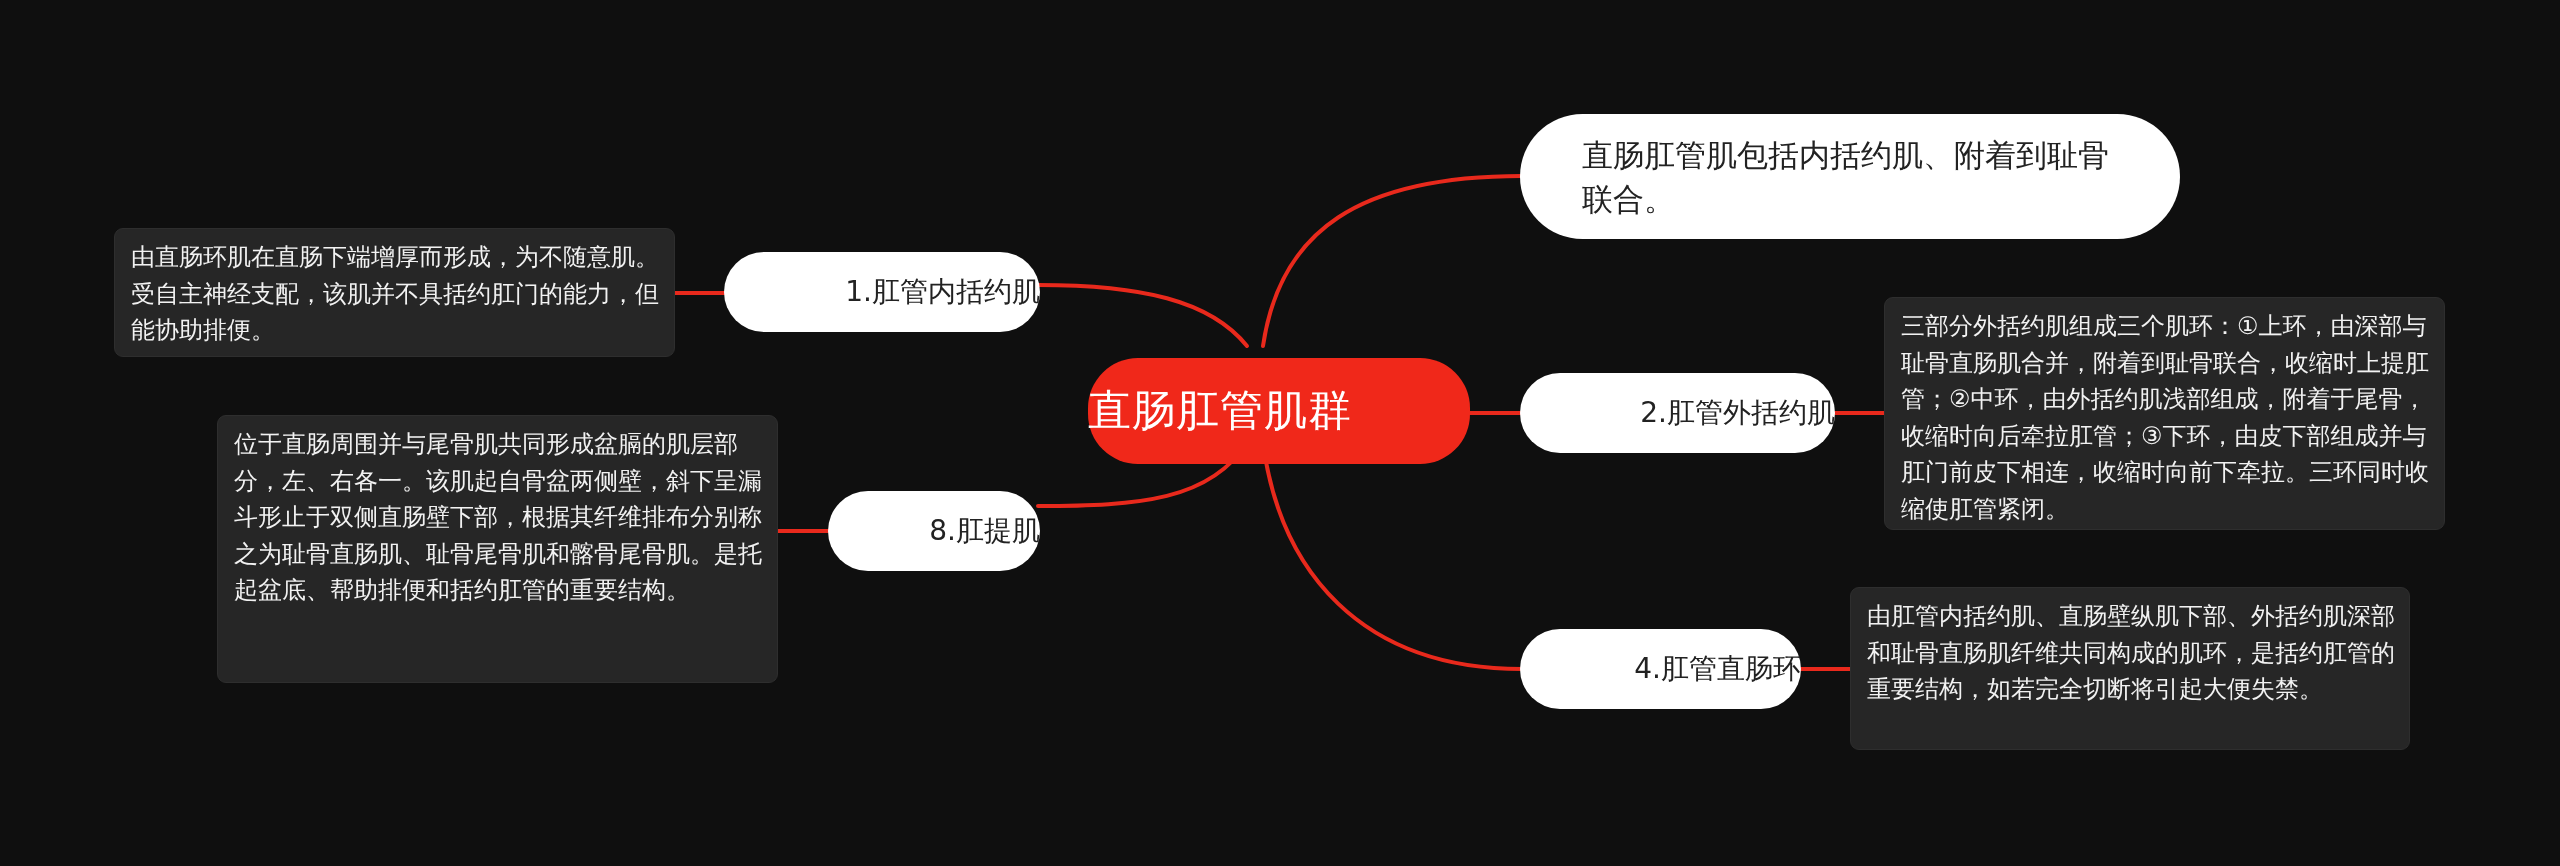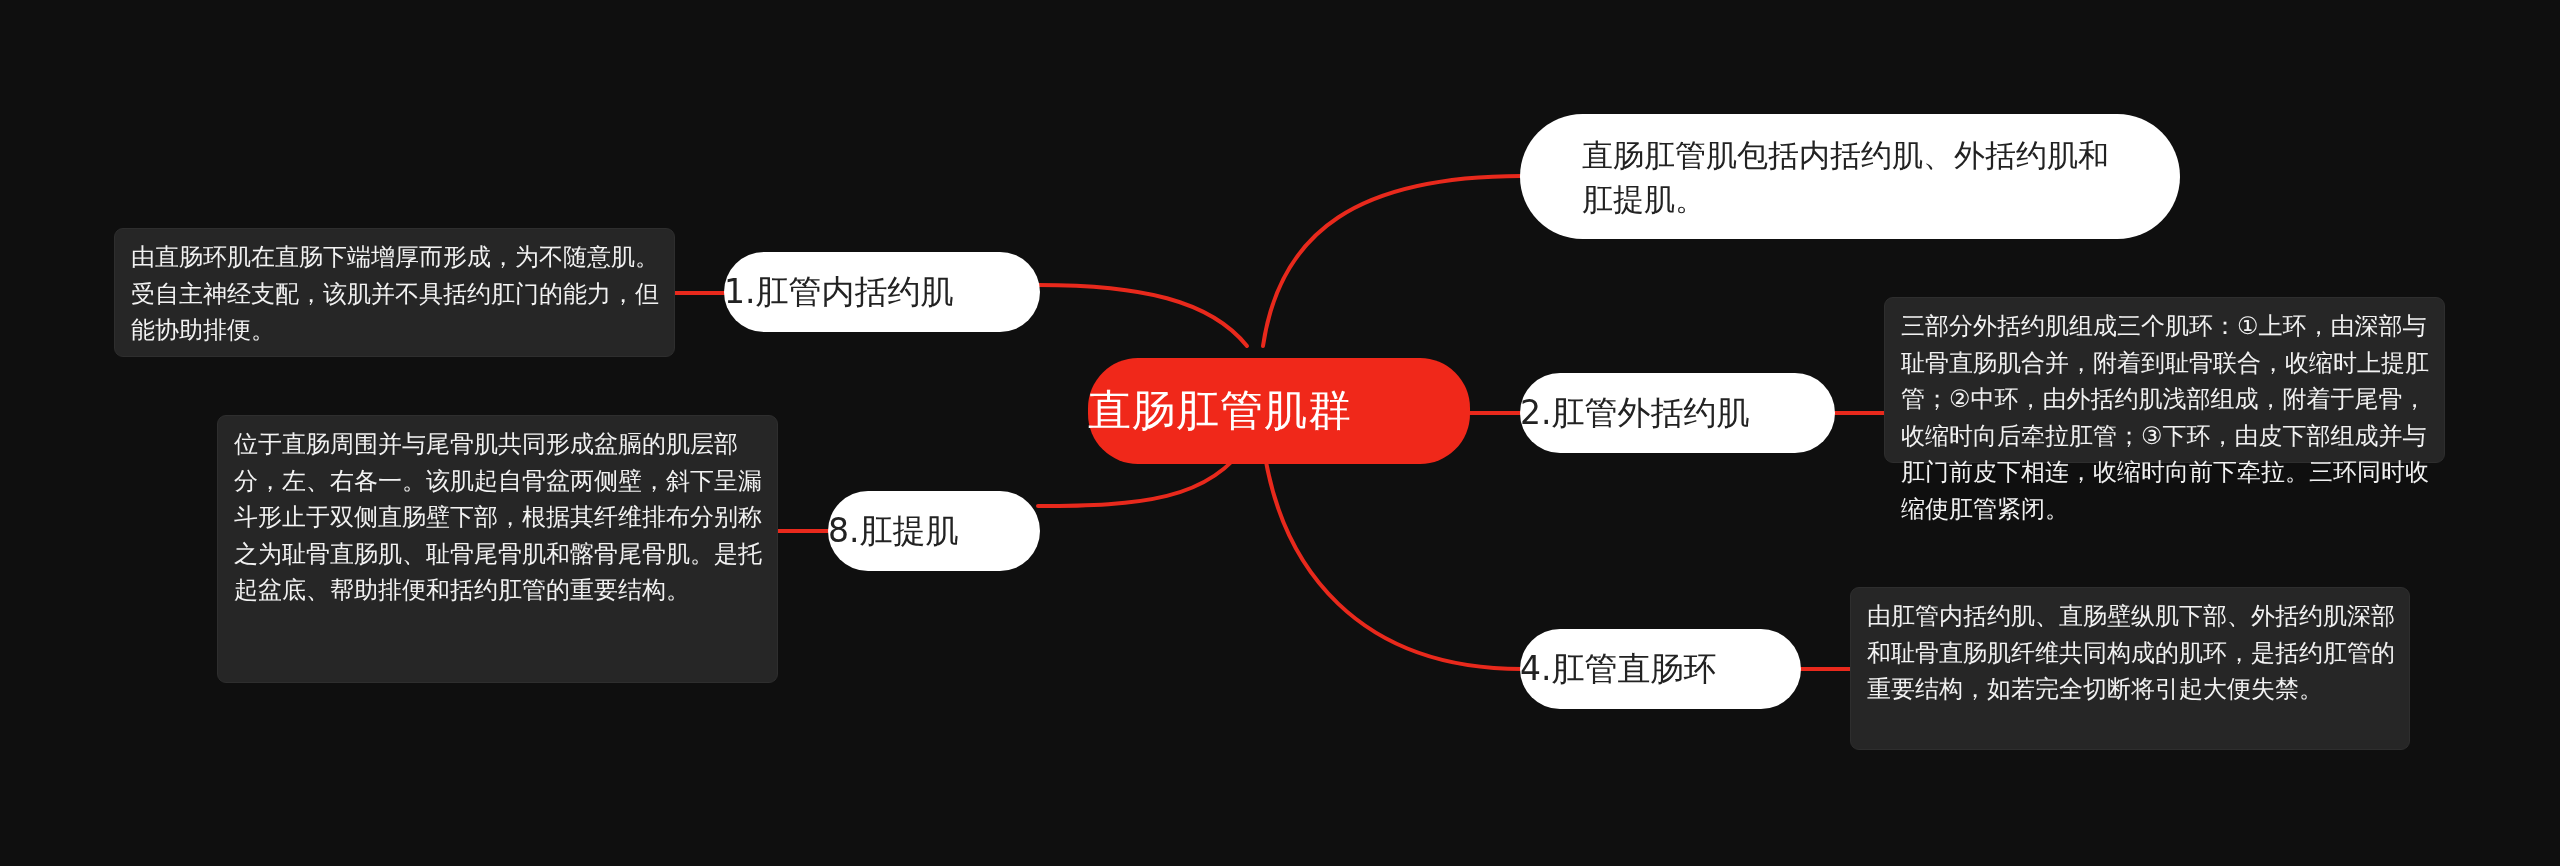--- a/index.html
+++ b/index.html
@@ -30,22 +30,22 @@
       color: #ffffff;
       border-radius: 50px;
       justify-content: flex-start;
       font-size: 43px;
       letter-spacing: 1px;
     }
     .topic {
       background: #ffffff;
       color: #222222;
       border-radius: 40px;
-      justify-content: flex-start;
-      font-size: 33px;
+      justify-content: flex-end;
+      font-size: 28px;
       white-space: nowrap;
     }
     .topic.wide {
       border-radius: 64px;
       justify-content: flex-start;
       padding: 0 60px 0 62px;
       font-size: 31px;
       line-height: 44px;
       white-space: normal;
     }
@@ -86,41 +86,41 @@
 
     <path d="M1800 669 L 1850 669"></path>
   </g>
 </svg>
 
 <div class="node root" style="left:1088px; top:358px; width:382px; height:106px;">
   <span>直肠肛管肌群</span>
 </div>
 
 <div class="node topic wide" style="left:1520px; top:114px; width:660px; height:125px;">
-  <span>直肠肛管肌包括内括约肌、外括约肌和肛提肌。</span>
+  <span>直肠肛管肌包括内括约肌、附着到耻骨联合。</span>
 </div>
 
 <div class="node topic" style="left:724px; top:252px; width:316px; height:80px;">
   <span>1.肛管内括约肌</span>
 </div>
 <div class="node note" style="left:114px; top:228px; width:561px; height:129px;">
   <span>由直肠环肌在直肠下端增厚而形成，为不随意肌。受自主神经支配，该肌并不具括约肛门的能力，但能协助排便。</span>
 </div>
 
 <div class="node topic" style="left:828px; top:491px; width:212px; height:80px;">
   <span>8.肛提肌</span>
 </div>
 <div class="node note" style="left:217px; top:415px; width:561px; height:268px;">
   <span>位于直肠周围并与尾骨肌共同形成盆膈的肌层部分，左、右各一。该肌起自骨盆两侧壁，斜下呈漏斗形止于双侧直肠壁下部，根据其纤维排布分别称之为耻骨直肠肌、耻骨尾骨肌和髂骨尾骨肌。是托起盆底、帮助排便和括约肛管的重要结构。</span>
 </div>
 
 <div class="node topic" style="left:1520px; top:373px; width:315px; height:80px;">
   <span>2.肛管外括约肌</span>
 </div>
-<div class="node note" style="left:1884px; top:297px; width:561px; height:166px;">
+<div class="node note" style="left:1884px; top:297px; width:561px; height:233px;">
   <span>三部分外括约肌组成三个肌环：①上环，由深部与耻骨直肠肌合并，附着到耻骨联合，收缩时上提肛管；②中环，由外括约肌浅部组成，附着于尾骨，收缩时向后牵拉肛管；③下环，由皮下部组成并与肛门前皮下相连，收缩时向前下牵拉。三环同时收缩使肛管紧闭。</span>
 </div>
 
 <div class="node topic" style="left:1520px; top:629px; width:281px; height:80px;">
   <span>4.肛管直肠环</span>
 </div>
 <div class="node note" style="left:1850px; top:587px; width:560px; height:163px;">
   <span>由肛管内括约肌、直肠壁纵肌下部、外括约肌深部和耻骨直肠肌纤维共同构成的肌环，是括约肛管的重要结构，如若完全切断将引起大便失禁。</span>
 </div>
 

